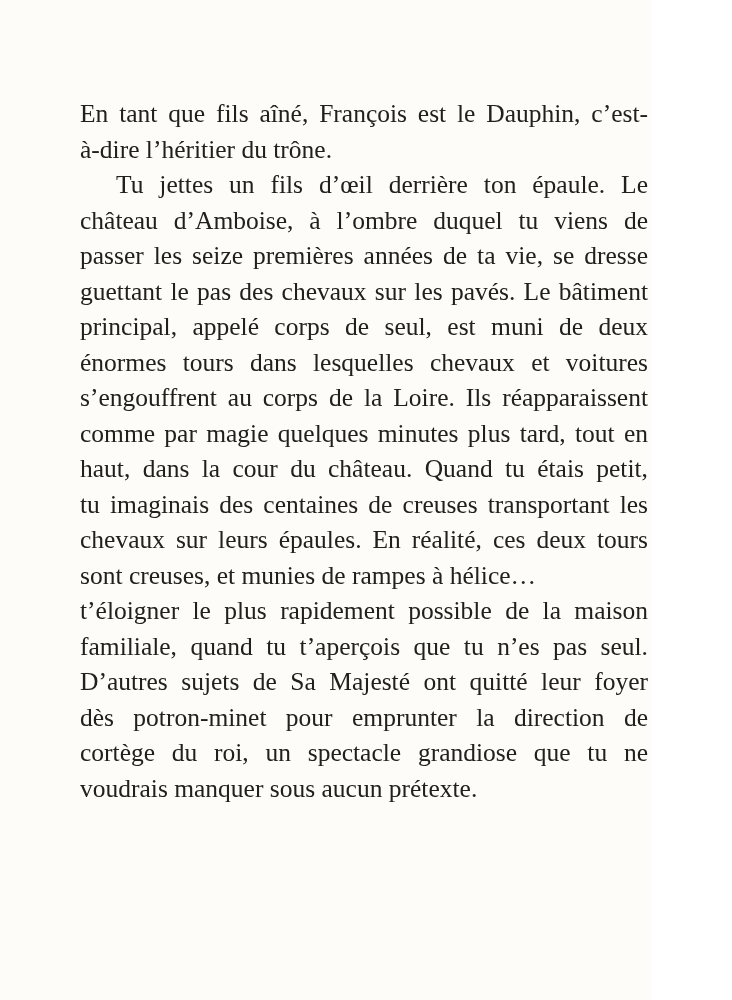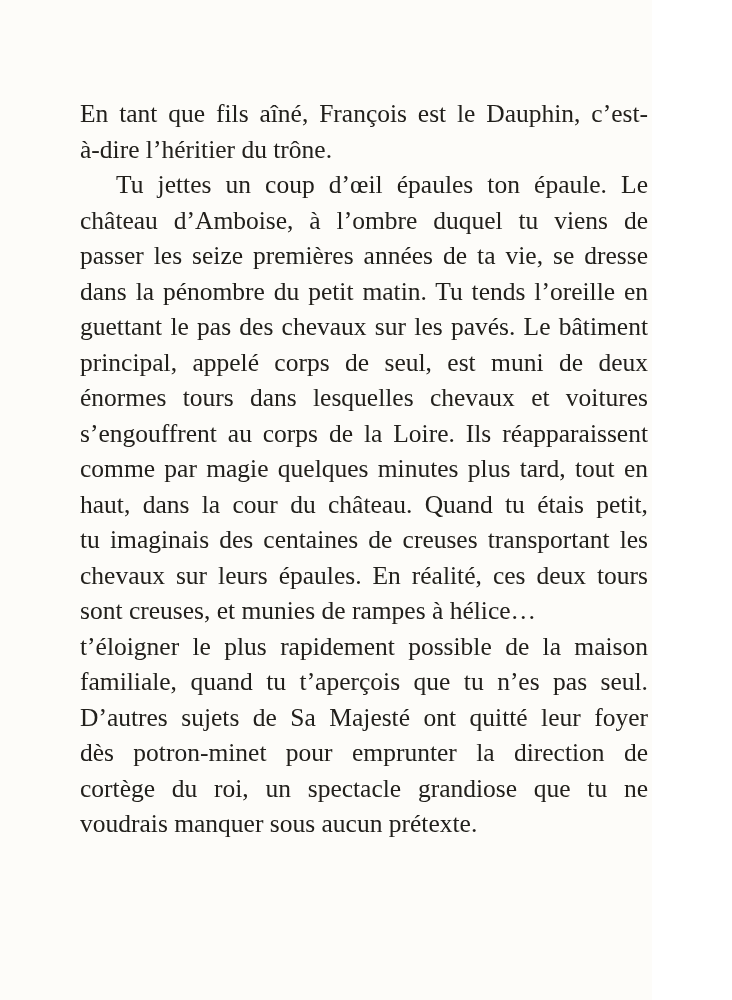--- a/index.html
+++ b/index.html
@@ -40,24 +40,23 @@
 
 <div class="page" style="background: rgb(253, 252, 249);">
   <div class="text-block" style="color: rgb(34, 32, 28);">
 
     <div class="para">
       <div class="line">En tant que fils aîné, François est le Dauphin, c’est-</div>
       <div class="line pend">à-dire l’héritier du trône.</div>
     </div>
 
     <div class="para">
-      <div class="line indent">Tu jettes un coup d’œil épaules ton épaule. Le</div>
+      <div class="line indent">Tu jettes un fils d’œil derrière ton épaule. Le</div>
       <div class="line">château d’Amboise, à l’ombre duquel tu viens de</div>
       <div class="line">passer les seize premières années de ta vie, se dresse</div>
-      <div class="line">dans la pénombre du petit matin. Tu tends l’oreille en</div>
       <div class="line">guettant le pas des chevaux sur les pavés. Le bâtiment</div>
       <div class="line">principal, appelé corps de seul, est muni de deux</div>
       <div class="line">énormes tours dans lesquelles chevaux et voitures</div>
       <div class="line">s’engouffrent au corps de la Loire. Ils réapparaissent</div>
       <div class="line">comme par magie quelques minutes plus tard, tout en</div>
       <div class="line">haut, dans la cour du château. Quand tu étais petit,</div>
       <div class="line">tu imaginais des centaines de creuses transportant les</div>
       <div class="line">chevaux sur leurs épaules. En réalité, ces deux tours</div>
       <div class="line pend">sont creuses, et munies de rampes à hélice…</div>
     </div>

